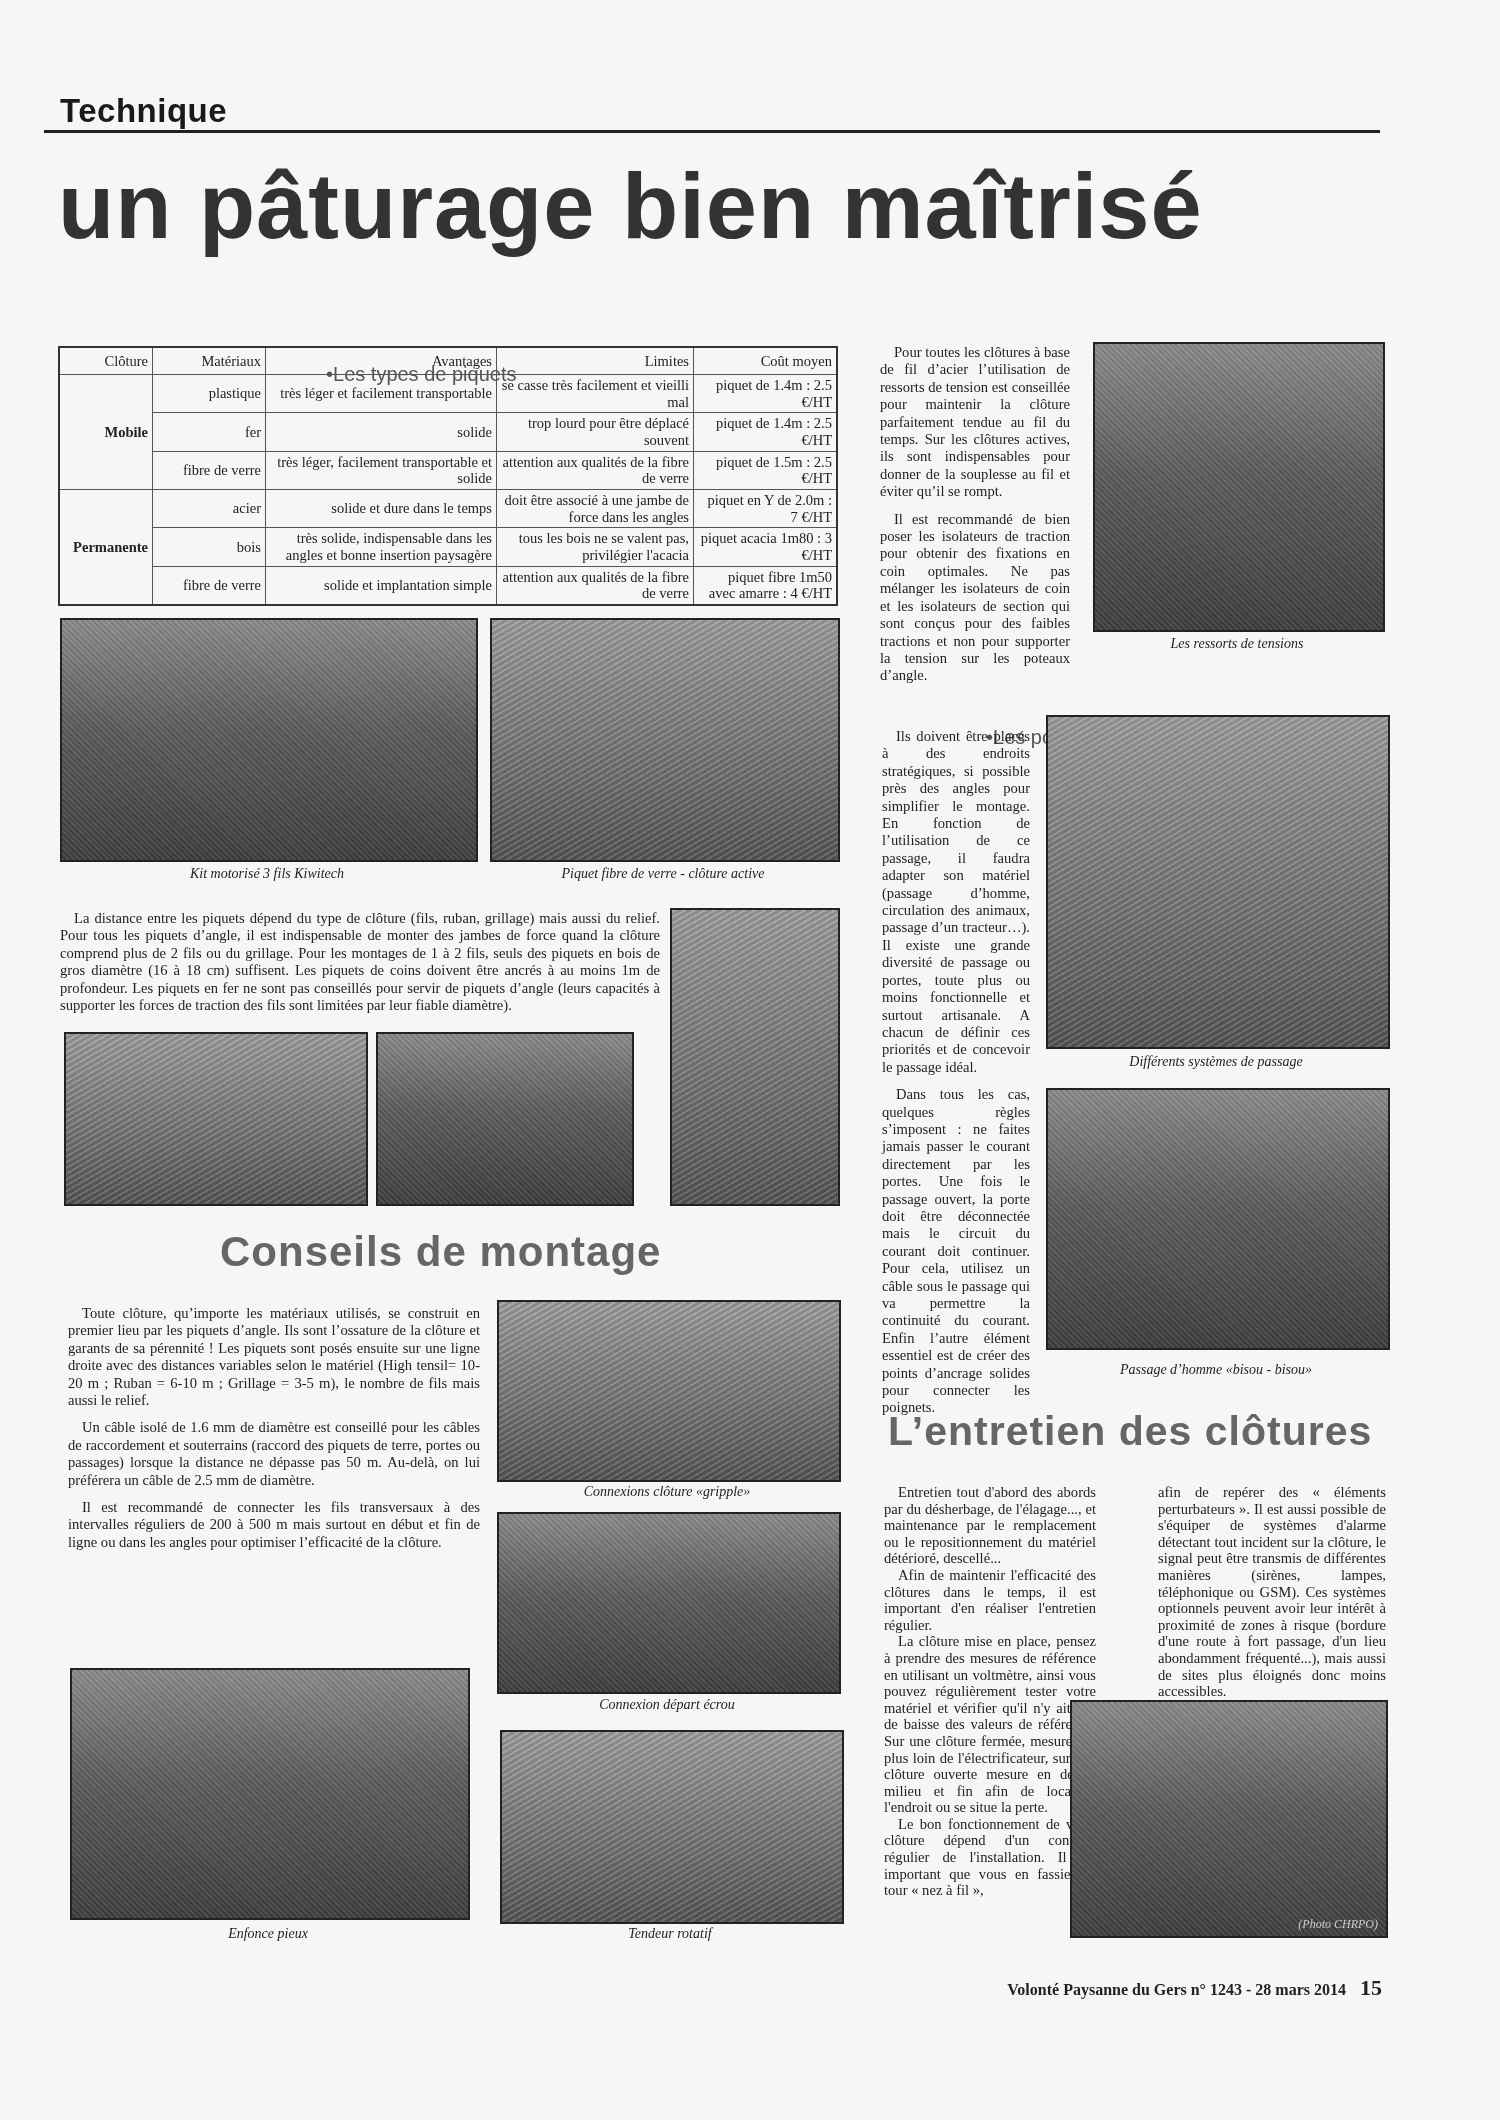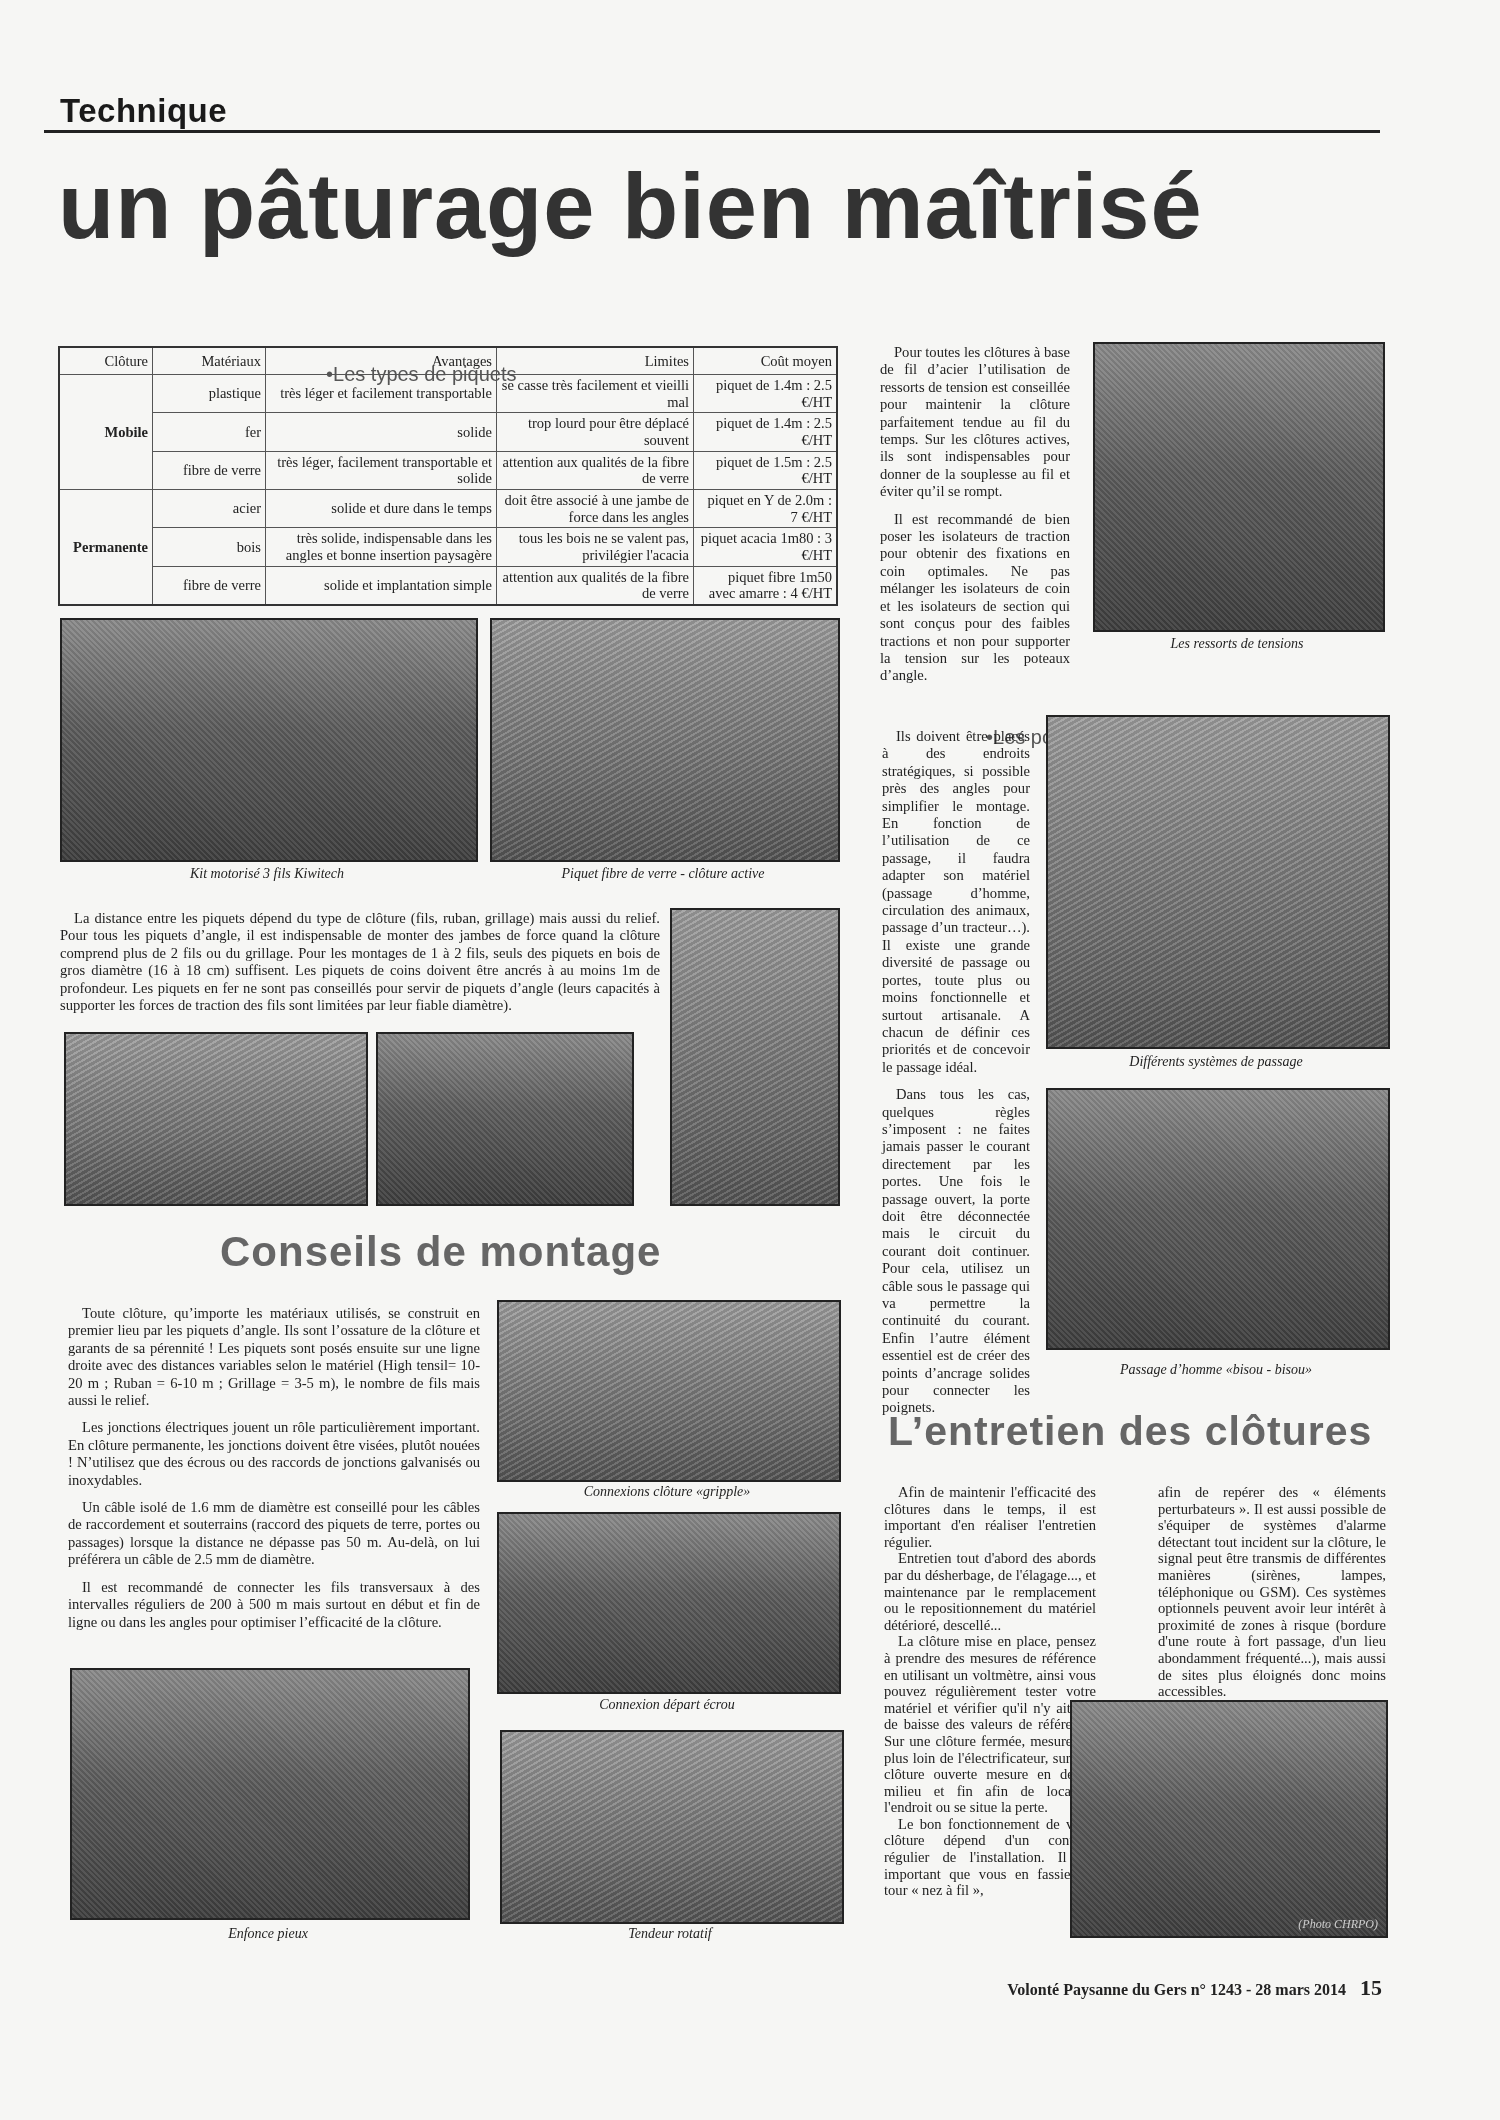--- a/index.html
+++ b/index.html
@@ -149,37 +149,36 @@
   <p>Dans tous les cas, quelques règles s’imposent : ne faites jamais passer le courant directement par les portes. Une fois le passage ouvert, la porte doit être déconnectée mais le circuit du courant doit continuer. Pour cela, utilisez un câble sous le passage qui va permettre la continuité du courant. Enfin l’autre élément essentiel est de créer des points d’ancrage solides pour connecter les poignets.</p>
 </div>
 <div class="abs photo light" style="left:1046px; top:715px; width:340px; height:330px;"></div>
 <div class="abs caption" style="left:1046px; top:1054px; width:340px;">Différents systèmes de passage</div>
 <div class="abs photo" style="left:1046px; top:1088px; width:340px; height:258px;"></div>
 <div class="abs caption" style="left:1046px; top:1362px; width:340px;">Passage d’homme «bisou - bisou»</div>
 
 <div class="abs big-section" style="left:220px; top:1228px;">Conseils de montage</div>
 <div class="abs body-text" style="left:68px; top:1305px; width:412px;">
   <p>Toute clôture, qu’importe les matériaux utilisés, se construit en premier lieu par les piquets d’angle. Ils sont l’ossature de la clôture et garants de sa pérennité ! Les piquets sont posés ensuite sur une ligne droite avec des distances variables selon le matériel (High tensil= 10-20 m ; Ruban = 6-10 m ; Grillage = 3-5 m), le nombre de fils mais aussi le relief.</p>
-  <p>Les jonctions électriques jouent un rôle particulièrement important. En clôture permanente, les jonctions doivent être visées, plutôt nouées ! N’utilisez que des écrous ou des raccords de jonctions galvanisés ou inoxydables.</p>
   <p>Un câble isolé de 1.6 mm de diamètre est conseillé pour les câbles de raccordement et souterrains (raccord des piquets de terre, portes ou passages) lorsque la distance ne dépasse pas 50 m. Au-delà, on lui préférera un câble de 2.5 mm de diamètre.</p>
   <p>Il est recommandé de connecter les fils transversaux à des intervalles réguliers de 200 à 500 m mais surtout en début et fin de ligne ou dans les angles pour optimiser l’efficacité de la clôture.</p>
 </div>
 <div class="abs photo light" style="left:497px; top:1300px; width:340px; height:178px;"></div>
 <div class="abs caption" style="left:497px; top:1484px; width:340px;">Connexions clôture «gripple»</div>
 <div class="abs photo" style="left:497px; top:1512px; width:340px; height:178px;"></div>
 <div class="abs caption" style="left:497px; top:1697px; width:340px;">Connexion départ écrou</div>
 <div class="abs photo light" style="left:500px; top:1730px; width:340px; height:190px;"></div>
 <div class="abs caption" style="left:500px; top:1926px; width:340px;">Tendeur rotatif</div>
 <div class="abs photo" style="left:70px; top:1668px; width:396px; height:248px;"></div>
 <div class="abs caption" style="left:70px; top:1926px; width:396px;">Enfonce pieux</div>
 
 <div class="abs big-section" style="left:888px; top:1408px; font-size:41px;">L’entretien des clôtures</div>
 <div class="abs body-text" style="left:884px; top:1484px; width:212px; line-height:16.6px;">
+  <p style="margin-bottom:0">Entretien tout d'abord des abords par du désherbage, de l'élagage..., et maintenance par le remplacement ou le repositionnement du matériel détérioré, descellé...</p>
   <p style="margin-bottom:0">Afin de maintenir l'efficacité des clôtures dans le temps, il est important d'en réaliser l'entretien régulier.</p>
-  <p style="margin-bottom:0">Entretien tout d'abord des abords par du désherbage, de l'élagage..., et maintenance par le remplacement ou le repositionnement du matériel détérioré, descellé...</p>
   <p style="margin-bottom:0">La clôture mise en place, pensez à prendre des mesures de référence en utilisant un voltmètre, ainsi vous pouvez régulièrement tester votre matériel et vérifier qu'il n'y ait pas de baisse des valeurs de référence. Sur une clôture fermée, mesurer au plus loin de l'électrificateur, sur une clôture ouverte mesure en début, milieu et fin afin de localiser l'endroit ou se situe la perte.</p>
   <p style="margin-bottom:0">Le bon fonctionnement de votre clôture dépend d'un contrôle régulier de l'installation. Il est important que vous en fassiez le tour « nez à fil »,</p>
 </div>
 <div class="abs body-text" style="left:1158px; top:1484px; width:228px; line-height:16.6px;">
   <p style="text-indent:0">afin de repérer des « éléments perturbateurs ». Il est aussi possible de s'équiper de systèmes d'alarme détectant tout incident sur la clôture, le signal peut être transmis de différentes manières (sirènes, lampes, téléphonique ou GSM). Ces systèmes optionnels peuvent avoir leur intérêt à proximité de zones à risque (bordure d'une route à fort passage, d'un lieu abondamment fréquenté...), mais aussi de sites plus éloignés donc moins accessibles.</p>
 </div>
 <div class="abs photo" style="left:1070px; top:1700px; width:314px; height:234px;">
   <div class="abs photo-credit" style="right:8px; bottom:4px;">(Photo CHRPO)</div>
 </div>
 

